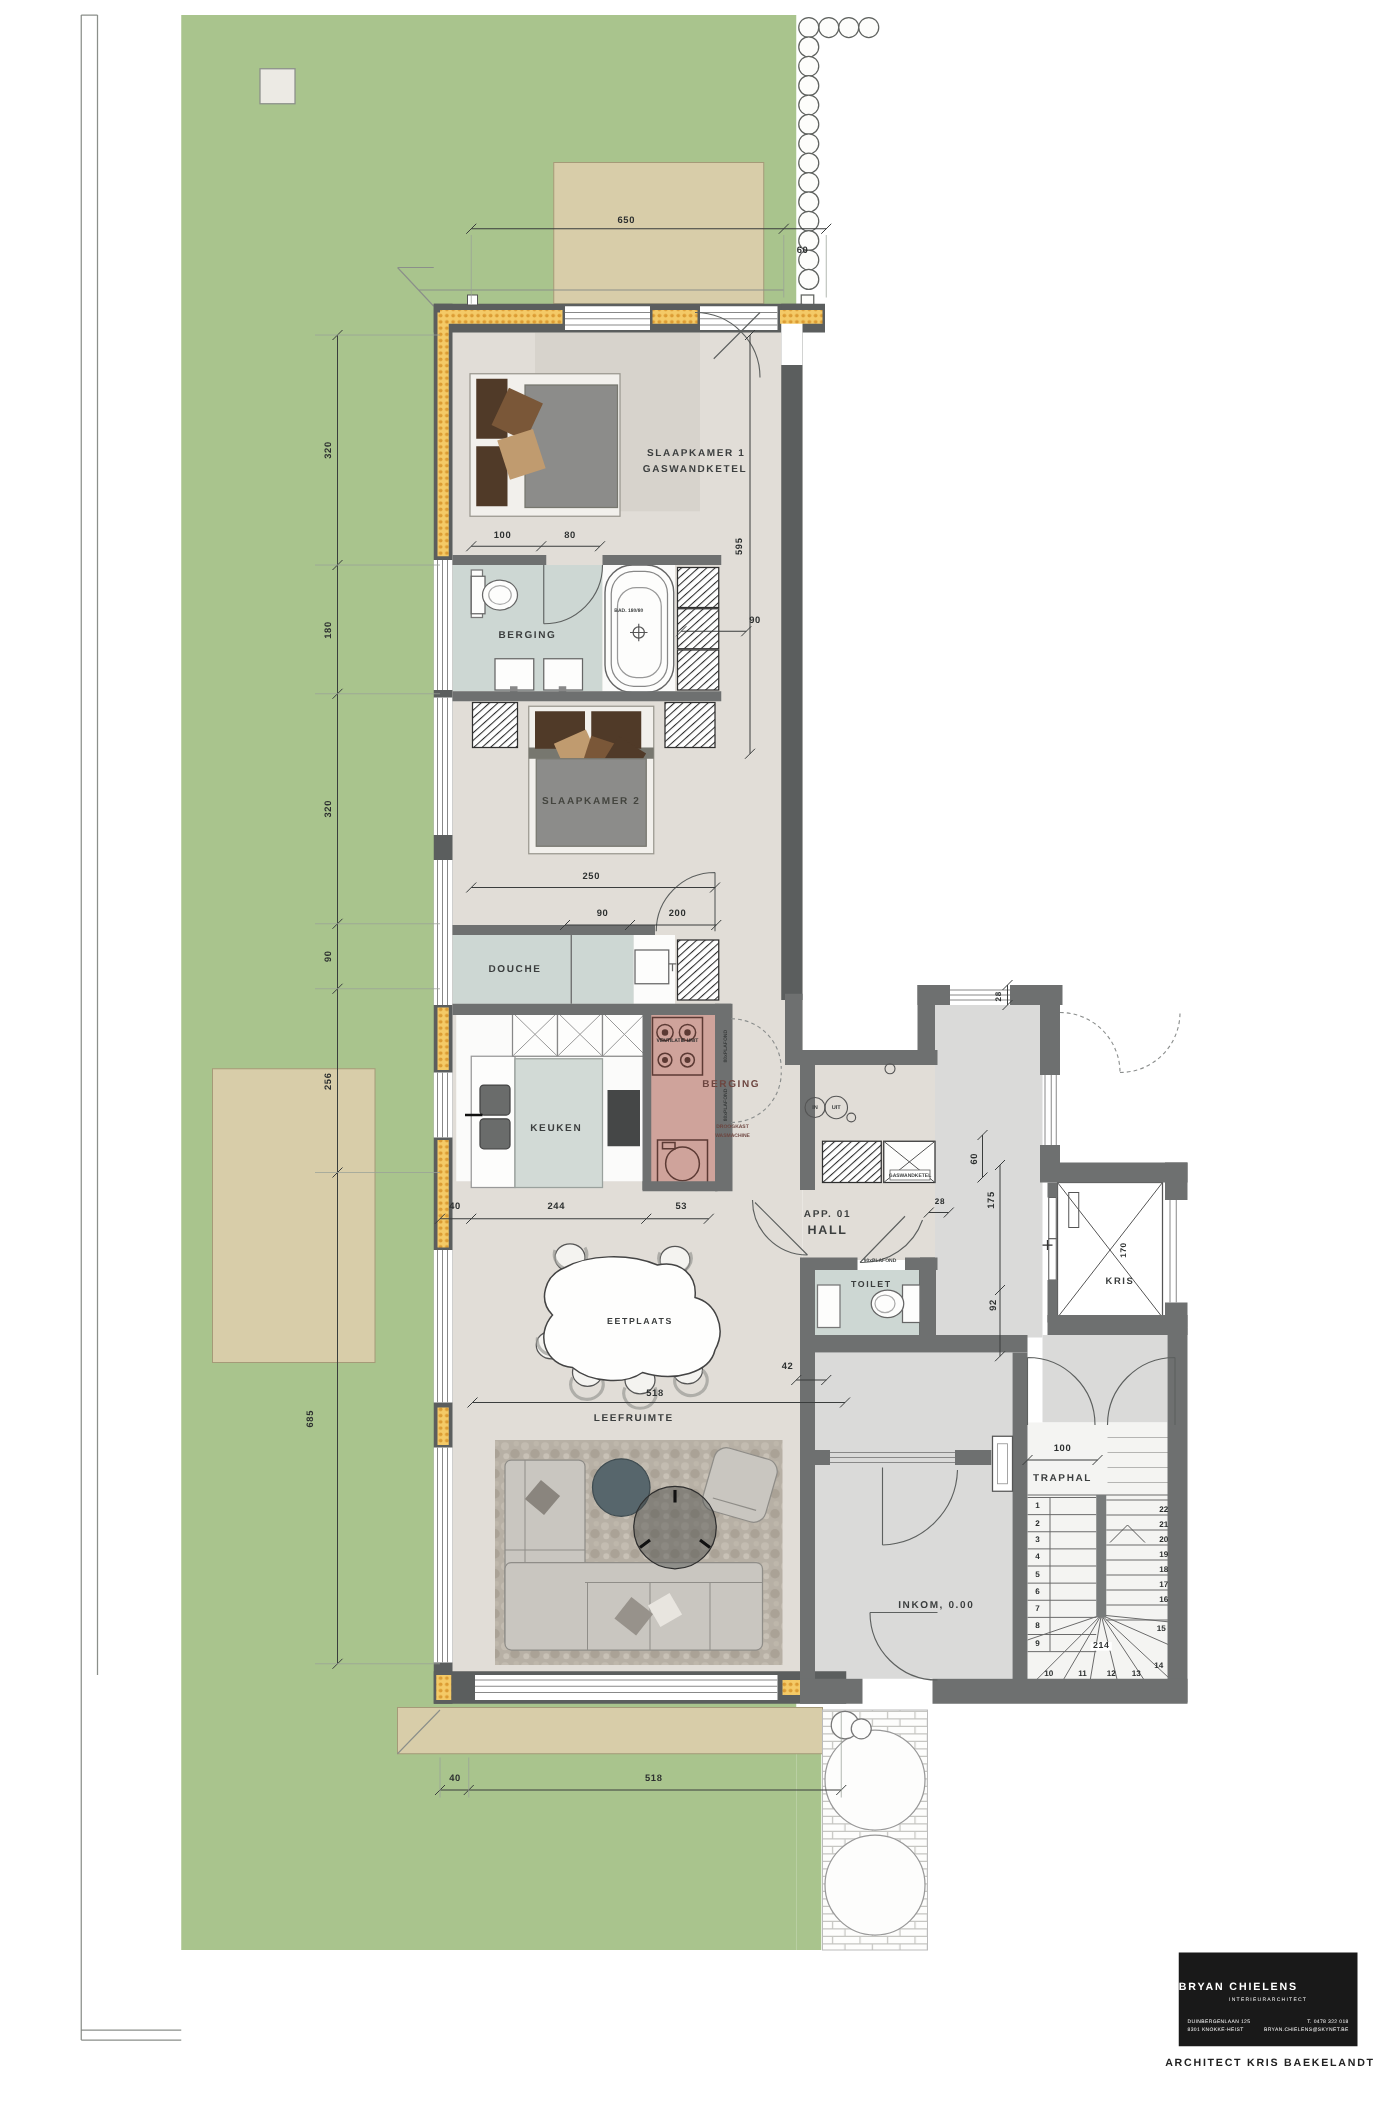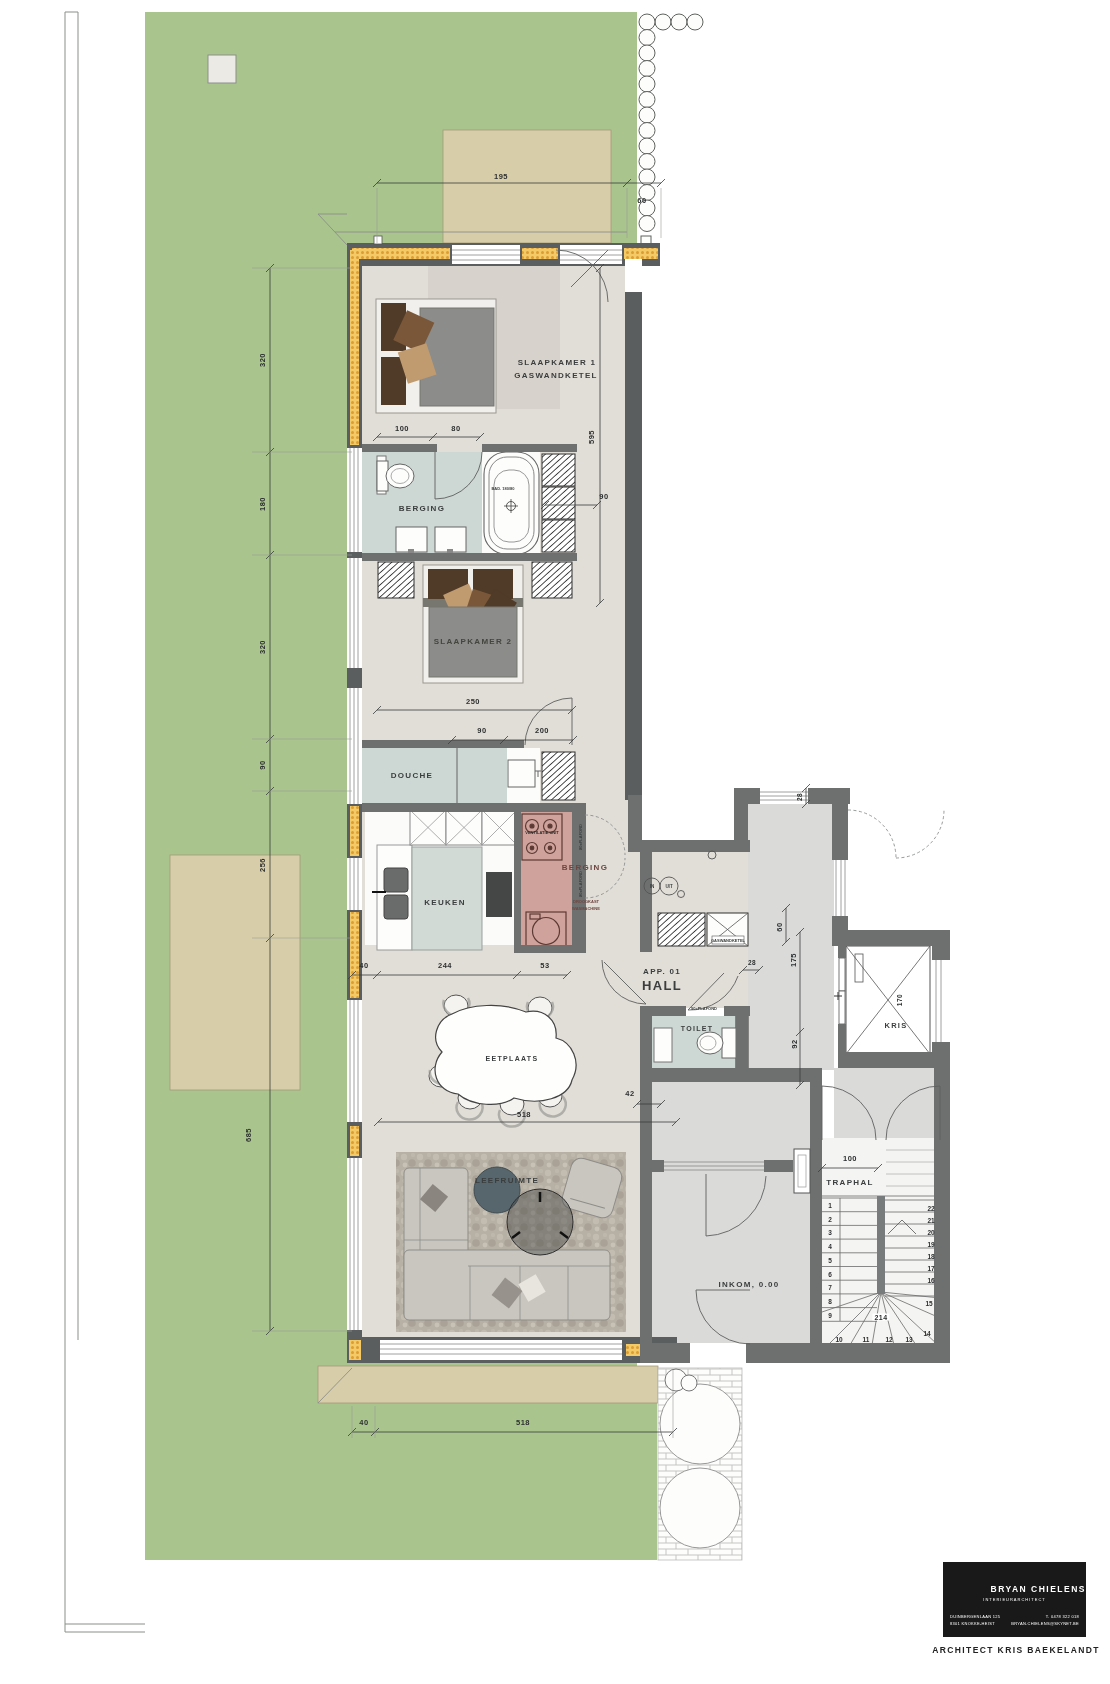--- a/index.html
+++ b/index.html
@@ -13,21 +13,21 @@
   .tiny{position:absolute;transform:translate(-50%,-50%);font-weight:bold;font-size:4.5px;
        letter-spac8ing:.3px;color:#3b3e3e;white-space:nowrap;}
   .t4{font-size:4px;}
   .rot{transform:translate(-50%,-50%) rotate(-90deg);}
   .num{position:absolute;transform:translate(-50%,-50%);font-weight:bold;font-size:6.5px;
        color:#2d3030;white-space:nowrap;}
   .halo{background:#fff;padding:0 2px;}
   .brown{color:#6d4640;margin-left:40px;}
   #card{position:absolute;left:943px;top:1562px;width:143px;height:75px;background:#191919;
         color:#fff;}
-  #card .nm{text-align:right;margin-top:22px;font-size:8.5px;font-weight:bold;letter-spacing:1.5px;}
+  #card .nm{text-align:left;margin-top:22px;font-size:8.5px;font-weight:bold;letter-spacing:1.5px;}
   #card .rl{text-align:center;margin-top:3px;font-size:4px;letter-spacing:1px;}
   #card .row{display:flex;justify-content:space-between;padding:0 7px;margin-top:11px;
         font-size:4px;letter-spacing:.3px;line-height:7px;}
   #arch{position:absolute;left:1016px;top:1650px;transform:translate(-50%,-50%);
         font-size:8.5px;font-weight:bold;letter-spacing:1.4px;color:#222;white-space:nowrap;}
 </style>
 </head>
 <body>
 
 <div id="plan">
@@ -385,40 +385,40 @@
 </svg>
 
 <div class="lbl" style="left:557px;top:362px">SLAAPKAMER 1</div>
 <div class="lbl" style="left:556px;top:375px">GASWANDKETEL</div>
 <div class="lbl" style="left:422px;top:508px">BERGING</div>
 <div class="lbl" style="left:473px;top:641px;color:#44453f">SLAAPKAMER 2</div>
 <div class="lbl" style="left:412px;top:775px">DOUCHE</div>
 <div class="lbl brown" style="left:545px;top:867px">BERGING</div>
 <div class="lbl" style="left:445px;top:902px">KEUKEN</div>
 <div class="lbl" style="left:512px;top:1058px;font-size:7px">EETPLAATS</div>
-<div class="lbl" style="left:507px;top:1180px">LEEFRUIMTE</div>
+<div class="lbl" style="left:507px;top:1134px">LEEFRUIMTE</div>
 <div class="lbl" style="left:697px;top:1028px;font-size:7px">TOILET</div>
 <div class="lbl" style="left:662px;top:971px">APP. 01</div>
-<div class="lbl" style="left:662px;top:985px;font-size:13px">HALL</div>
+<div class="lbl" style="left:662px;top:985px;font-size:10px">HALL</div>
 <div class="lbl" style="left:850px;top:1182px">TRAPHAL</div>
 <div class="lbl" style="left:896px;top:1025px;font-size:7.5px">KRIS</div>
 <div class="lbl" style="left:749px;top:1284px">INKOM, 0.00</div>
 
 <div class="tiny t4" style="left:503px;top:488px">BAD. 180/80</div>
 <div class="tiny t4" style="left:542px;top:832px;color:#2c2c2c">VENTILATIE UNIT</div>
 <div class="tiny t4 brown" style="left:546px;top:901px">DROOGKAST</div>
 <div class="tiny t4 brown" style="left:546px;top:908px">WASMACHINE</div>
 <div class="tiny t4" style="left:728px;top:940px">GASWANDKETEL</div>
 <div class="tiny t4" style="left:704px;top:1008px">90xPLAFOND</div>
 <div class="tiny t4 rot" style="left:580px;top:837px">80xPLAFOND</div>
 <div class="tiny t4 rot" style="left:580px;top:884px">80xPLAFOND</div>
 <div class="tiny" style="left:652px;top:886px">IN</div>
 <div class="tiny" style="left:669px;top:886px">UIT</div>
 
-<div class="dim" style="left:501px;top:176px">195</div>
+<div class="dim" style="left:501px;top:176px">650</div>
 <div class="dim" style="left:642px;top:200px">60</div>
 <div class="dim rot" style="left:262px;top:360px">320</div>
 <div class="dim rot" style="left:262px;top:504px">180</div>
 <div class="dim rot" style="left:262px;top:647px">320</div>
 <div class="dim rot" style="left:262px;top:765px">90</div>
 <div class="dim rot" style="left:262px;top:865px">256</div>
 <div class="dim rot" style="left:248px;top:1135px">685</div>
 <div class="dim" style="left:402px;top:428px">100</div>
 <div class="dim" style="left:456px;top:428px">80</div>
 <div class="dim rot" style="left:591px;top:437px">595</div>

